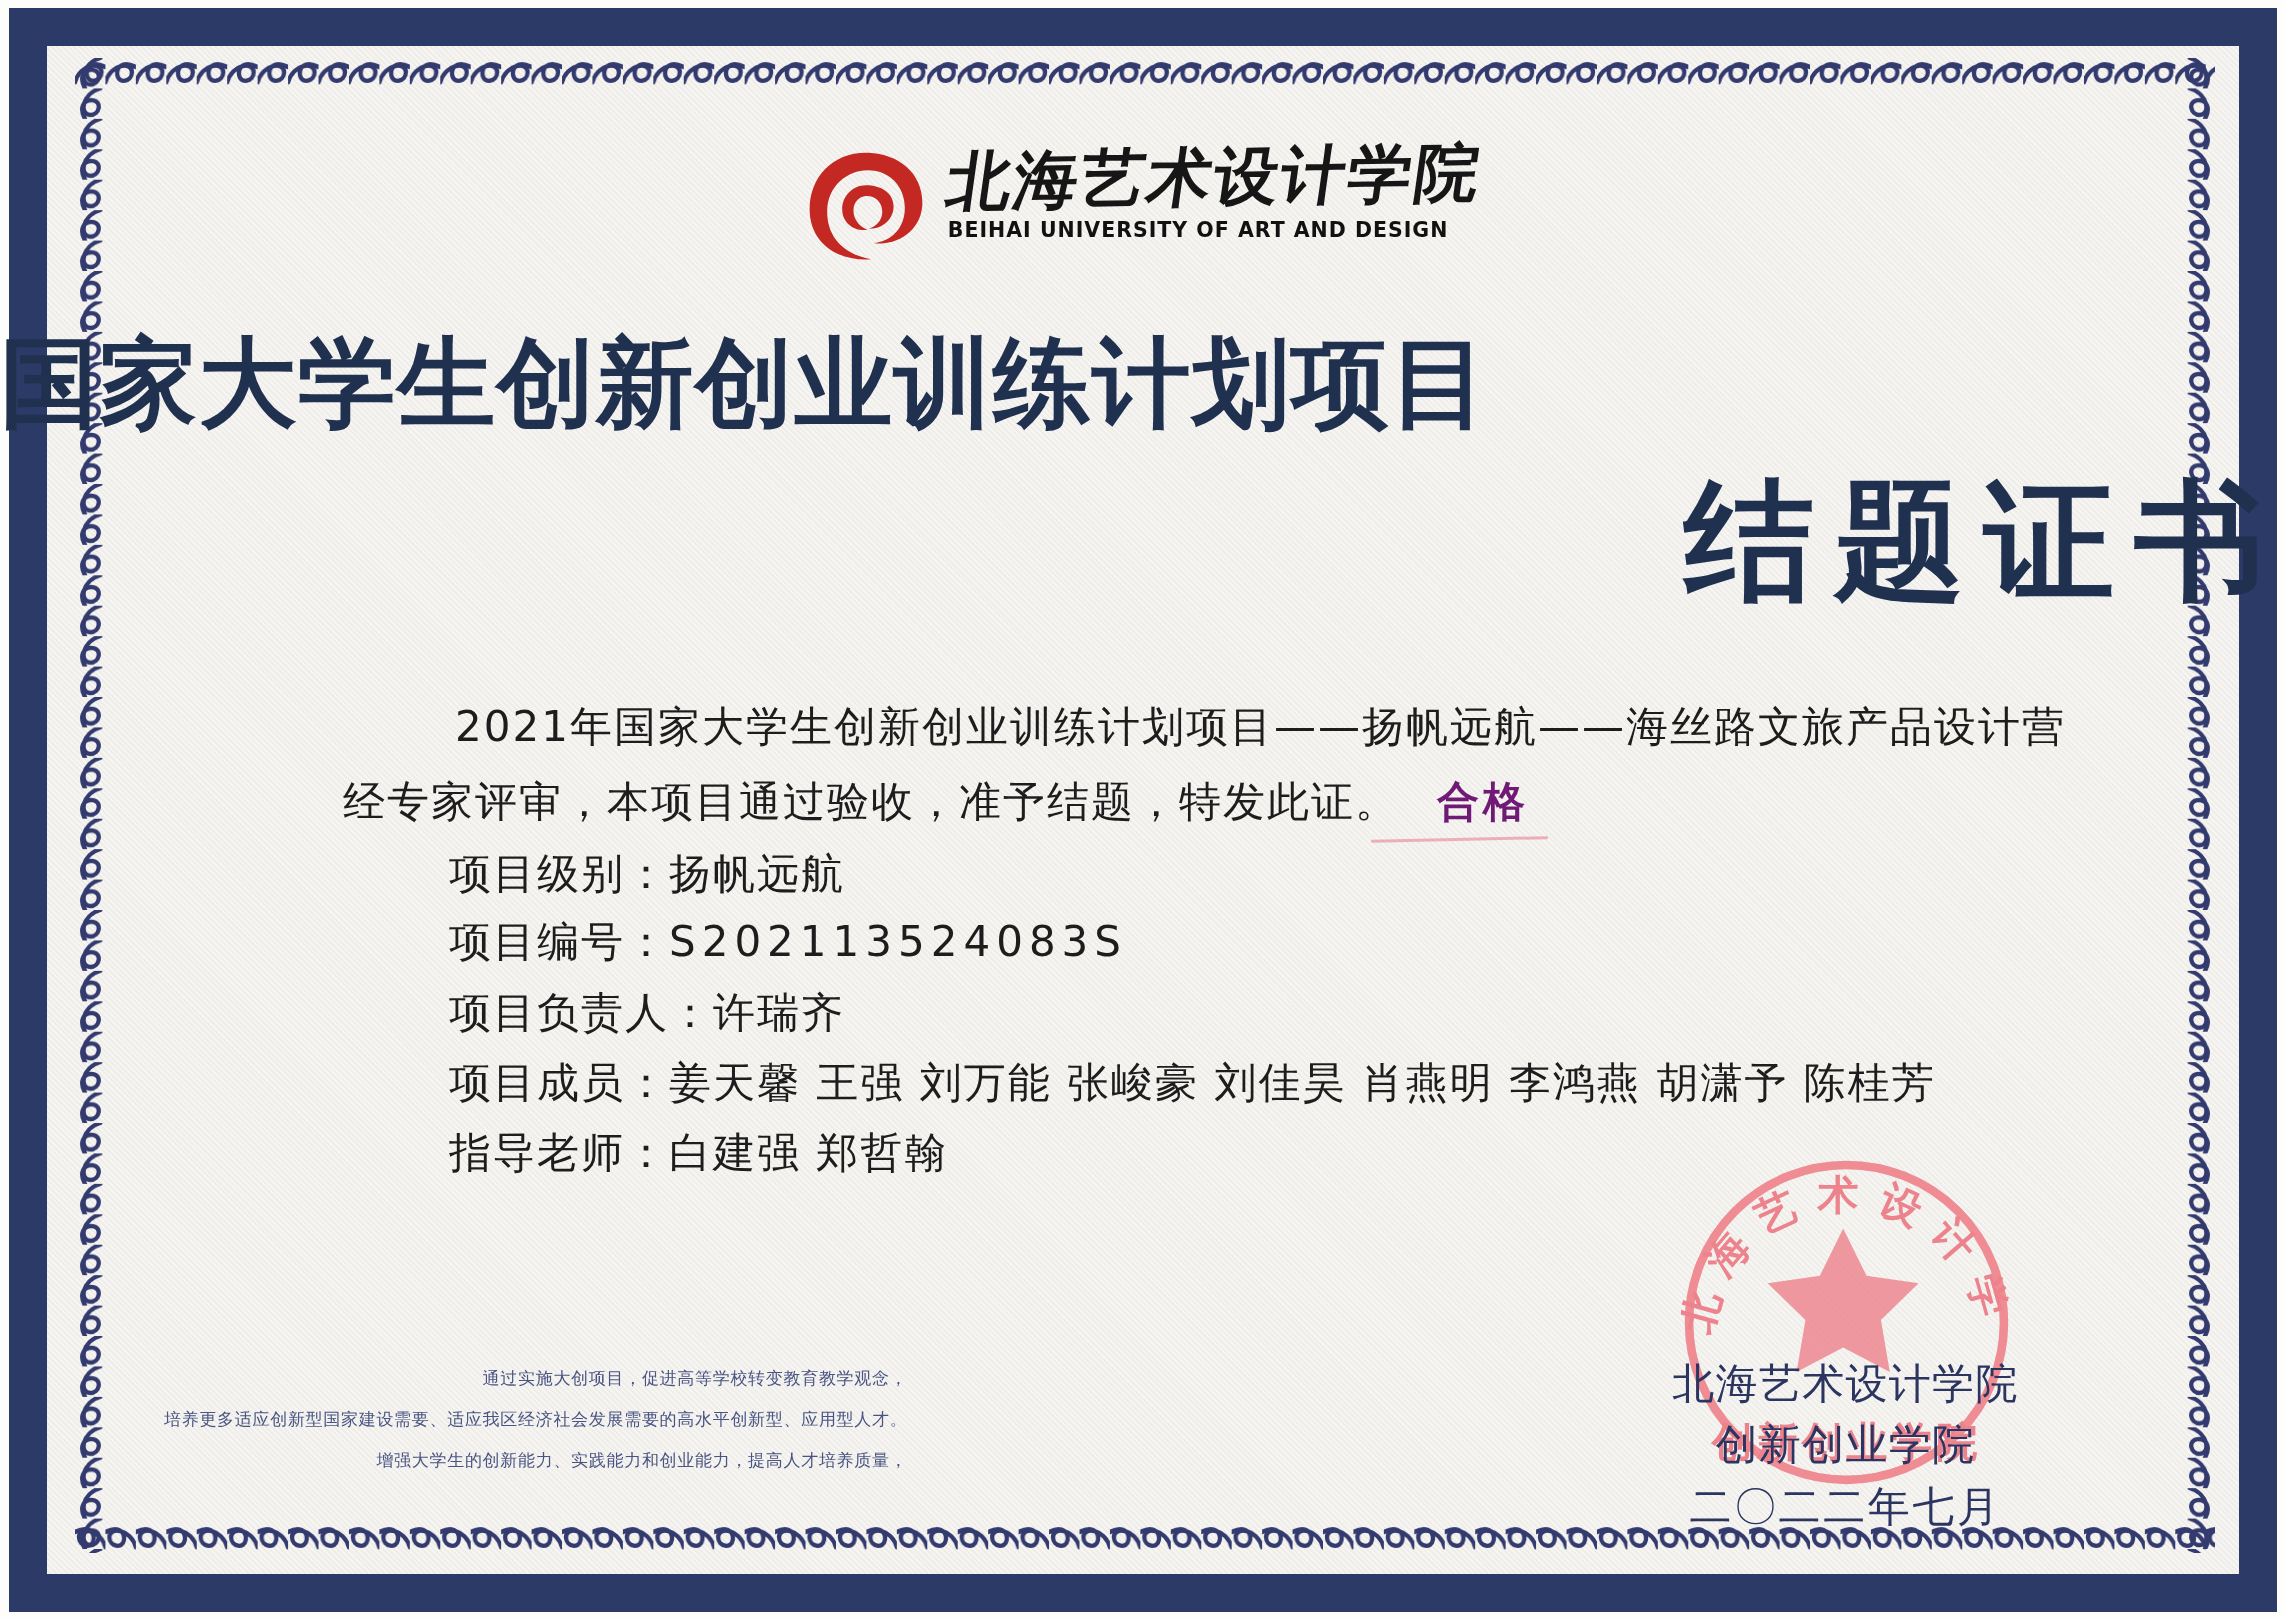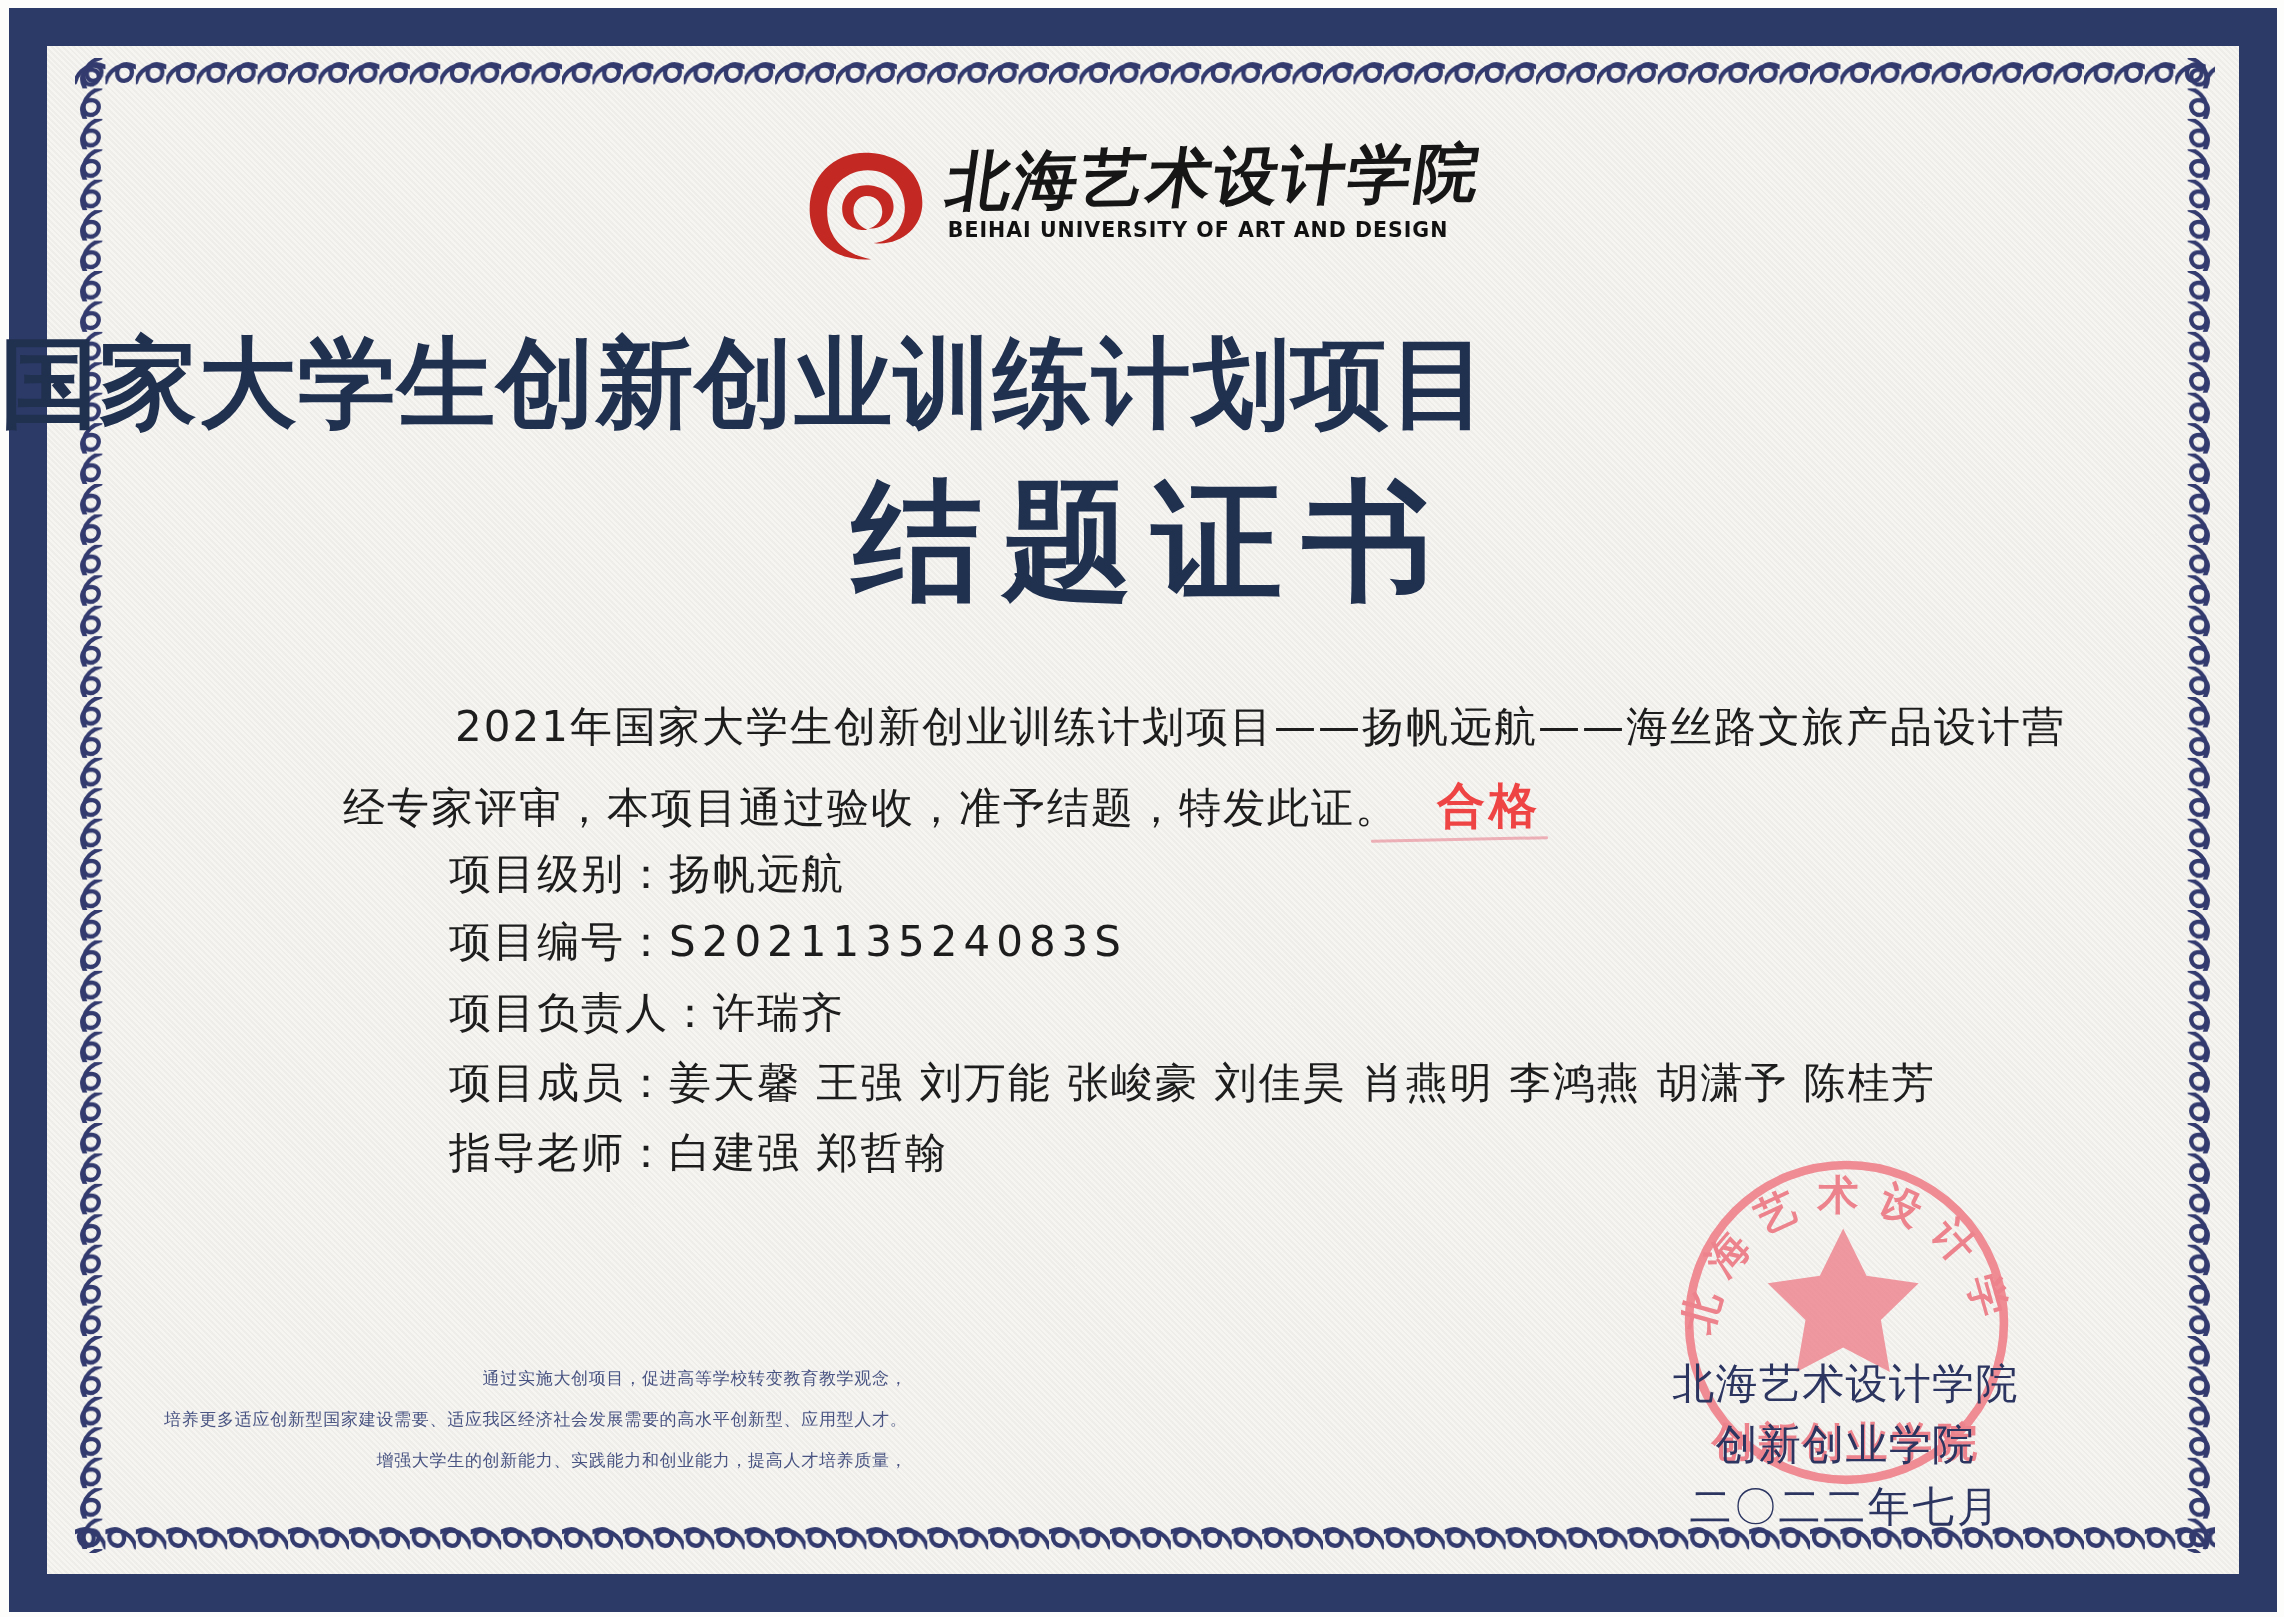--- a/index.html
+++ b/index.html
@@ -16,29 +16,29 @@
   .header{position:absolute;left:0;top:144px;width:2284px;display:flex;justify-content:center;align-items:flex-start;gap:18.5px;}
   .logo-box{width:126px;height:114px;position:relative;top:5.3px;}
   .uni-names{display:flex;flex-direction:column;align-items:flex-start;}
   .uni-cn{font-family:"Liberation Serif","DejaVu Serif",serif;font-weight:bold;color:#161616;
           font-size:64px;letter-spacing:2.6px;transform:skewX(-9deg) rotate(-1deg);line-height:1.05;}
   .uni-en{font-size:20.5px;font-weight:bold;color:#111;letter-spacing:1px;margin-top:6.6px;}
   
   .title1{position:absolute;left:0;top:319px;width:1948px;
           font-family:"Liberation Serif","DejaVu Serif",serif;font-weight:bold;
           font-size:98px;color:#20304f;letter-spacing:1.3px;}
-  .title2{position:absolute;left:0;top:455px;width:2284px;text-align:center;
+  .title2{position:absolute;left:0;top:455px;width:2284px;text-align:right;
           font-family:"Liberation Serif","DejaVu Serif",serif;font-weight:bold;
           font-size:130px;color:#20304f;letter-spacing:20px;text-indent:20px;}
   
   .bodytext{color:#1d1d1d;font-size:42px;letter-spacing:2px;white-space:nowrap;position:absolute;}
   .line1{left:455px;top:699px;}
   .line1 b{font-weight:normal;}
   .line2{left:343px;top:774px;}
-  .grade{color:#ef4444;font-weight:bold;font-size:48px;margin-left:38px;letter-spacing:4px;}
+  .grade{color:#701a75;font-weight:bold;font-size:42px;margin-left:38px;letter-spacing:4px;}
   .grade-underline{position:absolute;left:1371px;top:838px;width:177px;height:2.6px;
                    background:rgba(232,120,135,.55);transform:rotate(-1.2deg);border-radius:1.3px;}
   .field{position:absolute;left:449px;color:#1d1d1d;font-size:42px;letter-spacing:2px;white-space:nowrap;}
   .field .num{letter-spacing:6px;}
   
   .footnote{position:absolute;left:164px;top:1358px;color:#495482;font-size:17px;
             font-family:"Liberation Serif","DejaVu Serif",serif;line-height:41px;letter-spacing:0.7px;white-space:nowrap;text-align:right;}
   
   .stampsvg{position:absolute;left:1681px;top:1157px;}
   .sig{position:absolute;width:463px;left:1614px;text-align:center;color:#2b3560;

